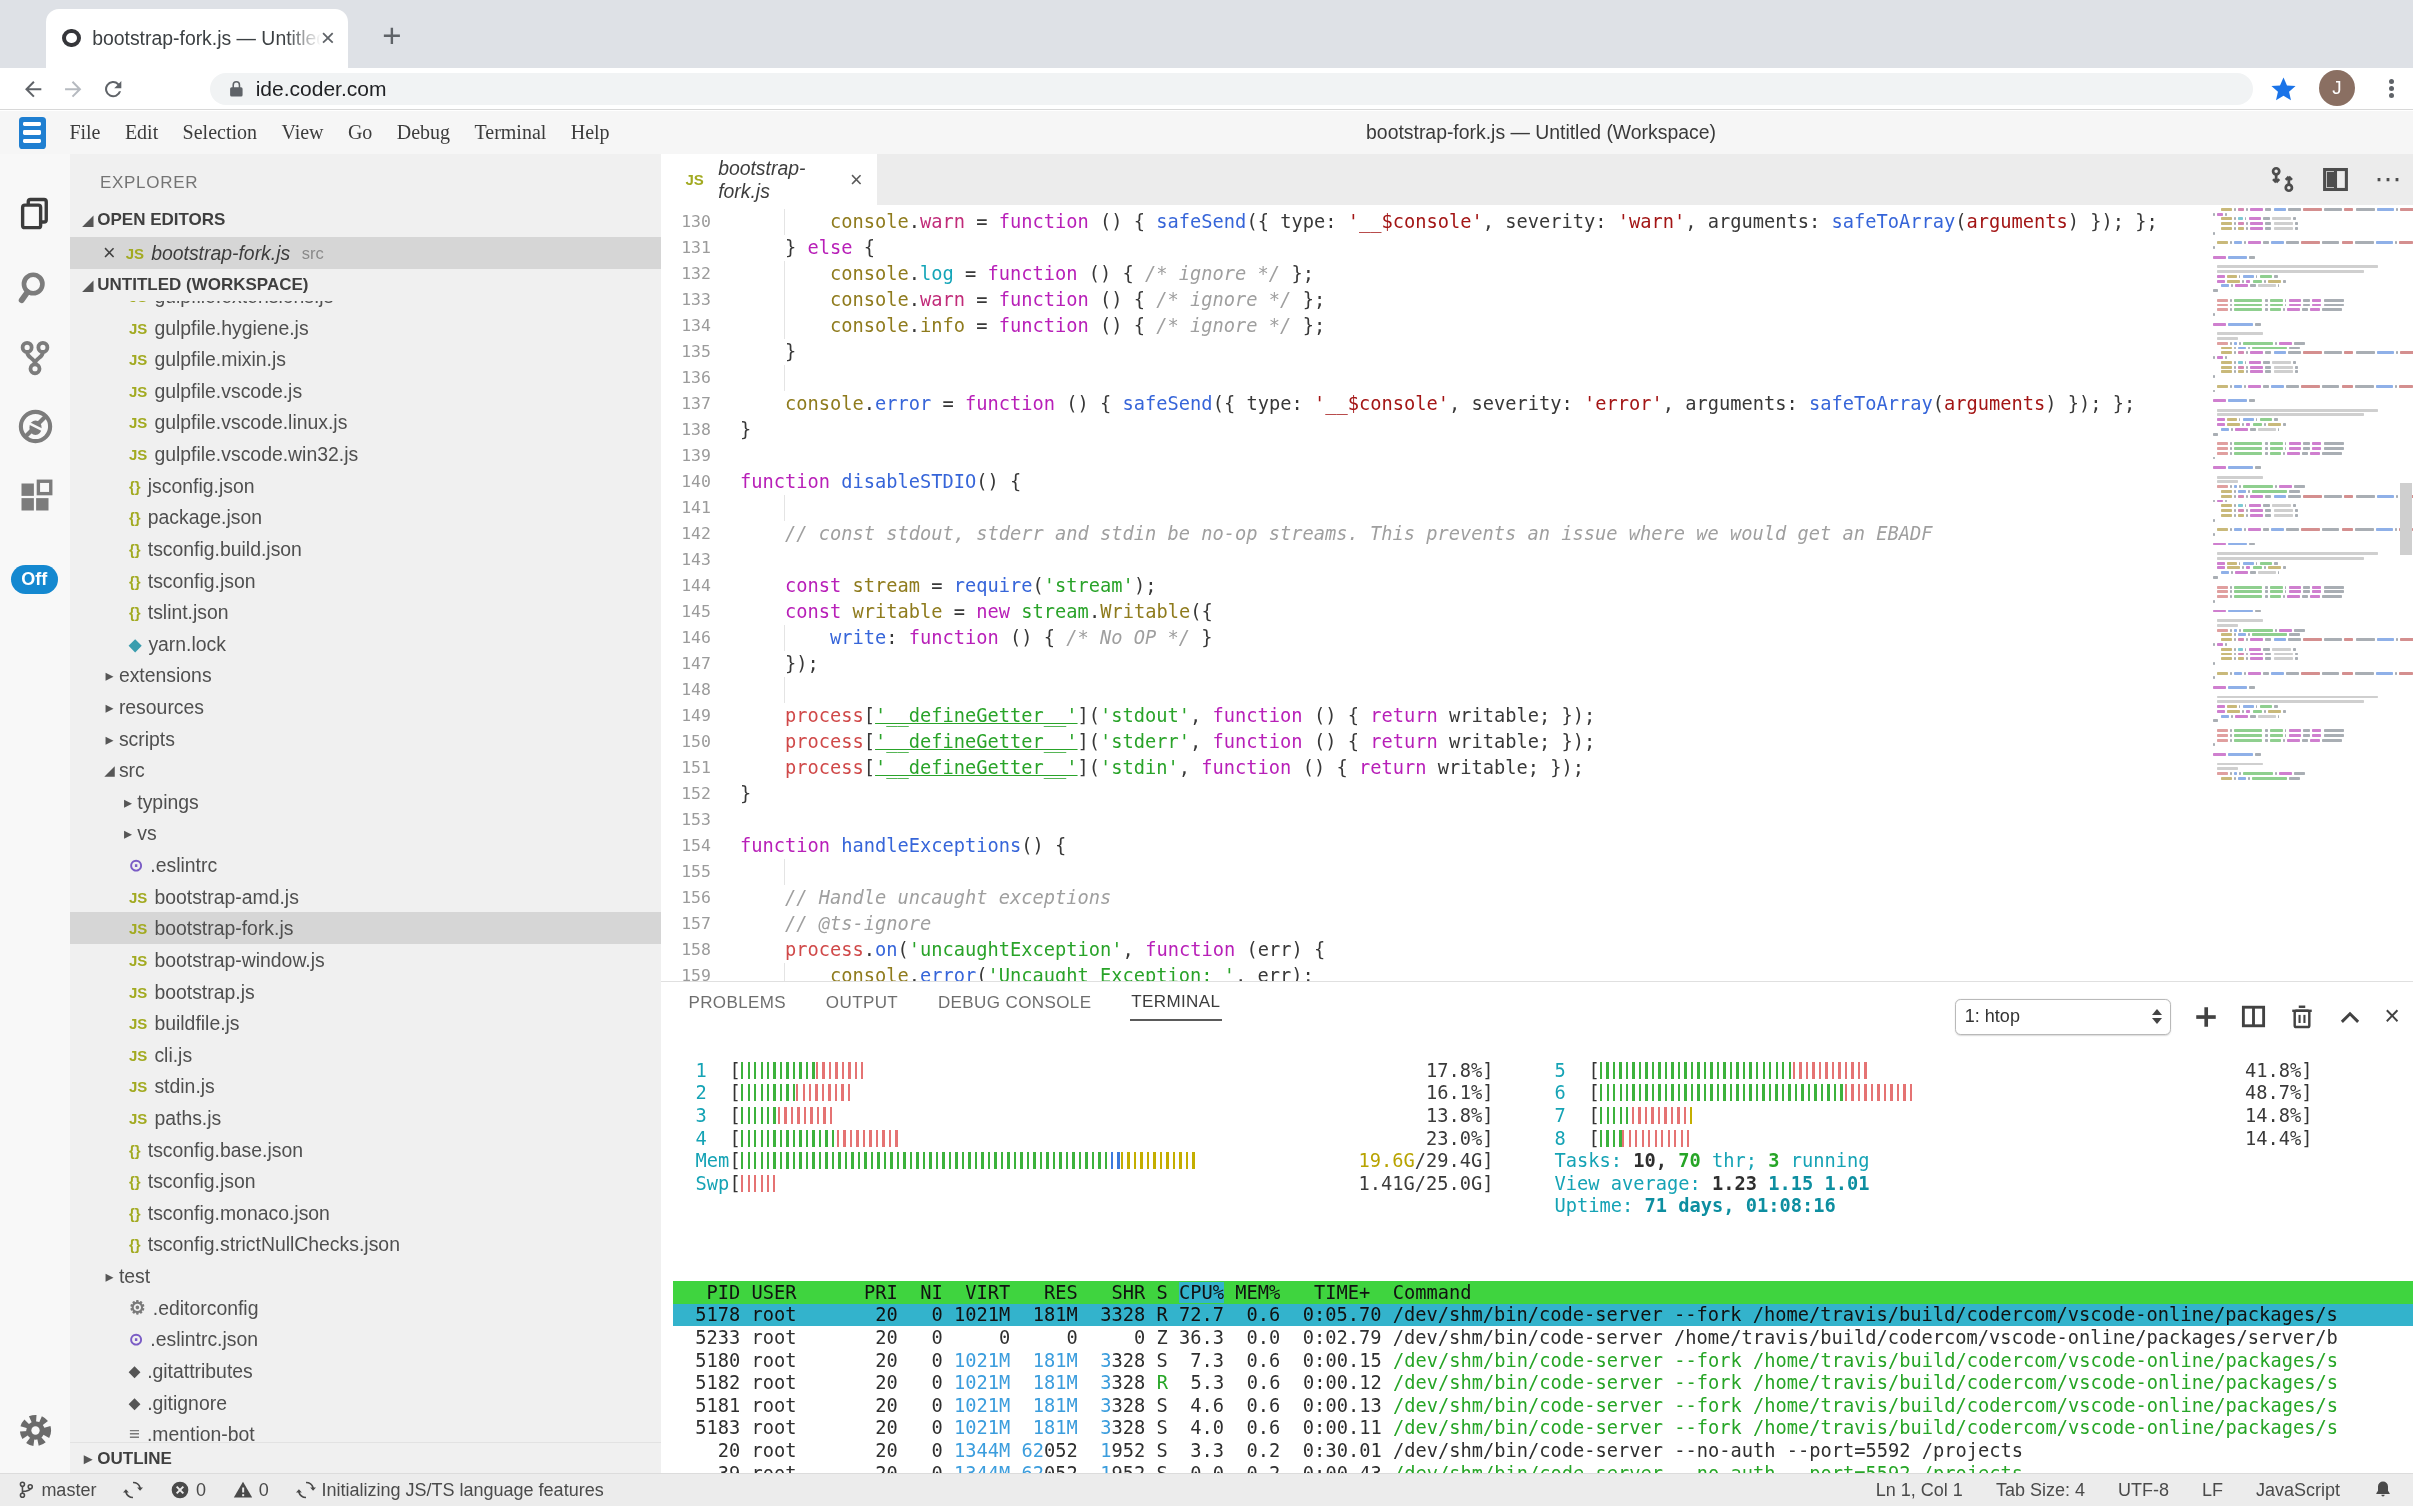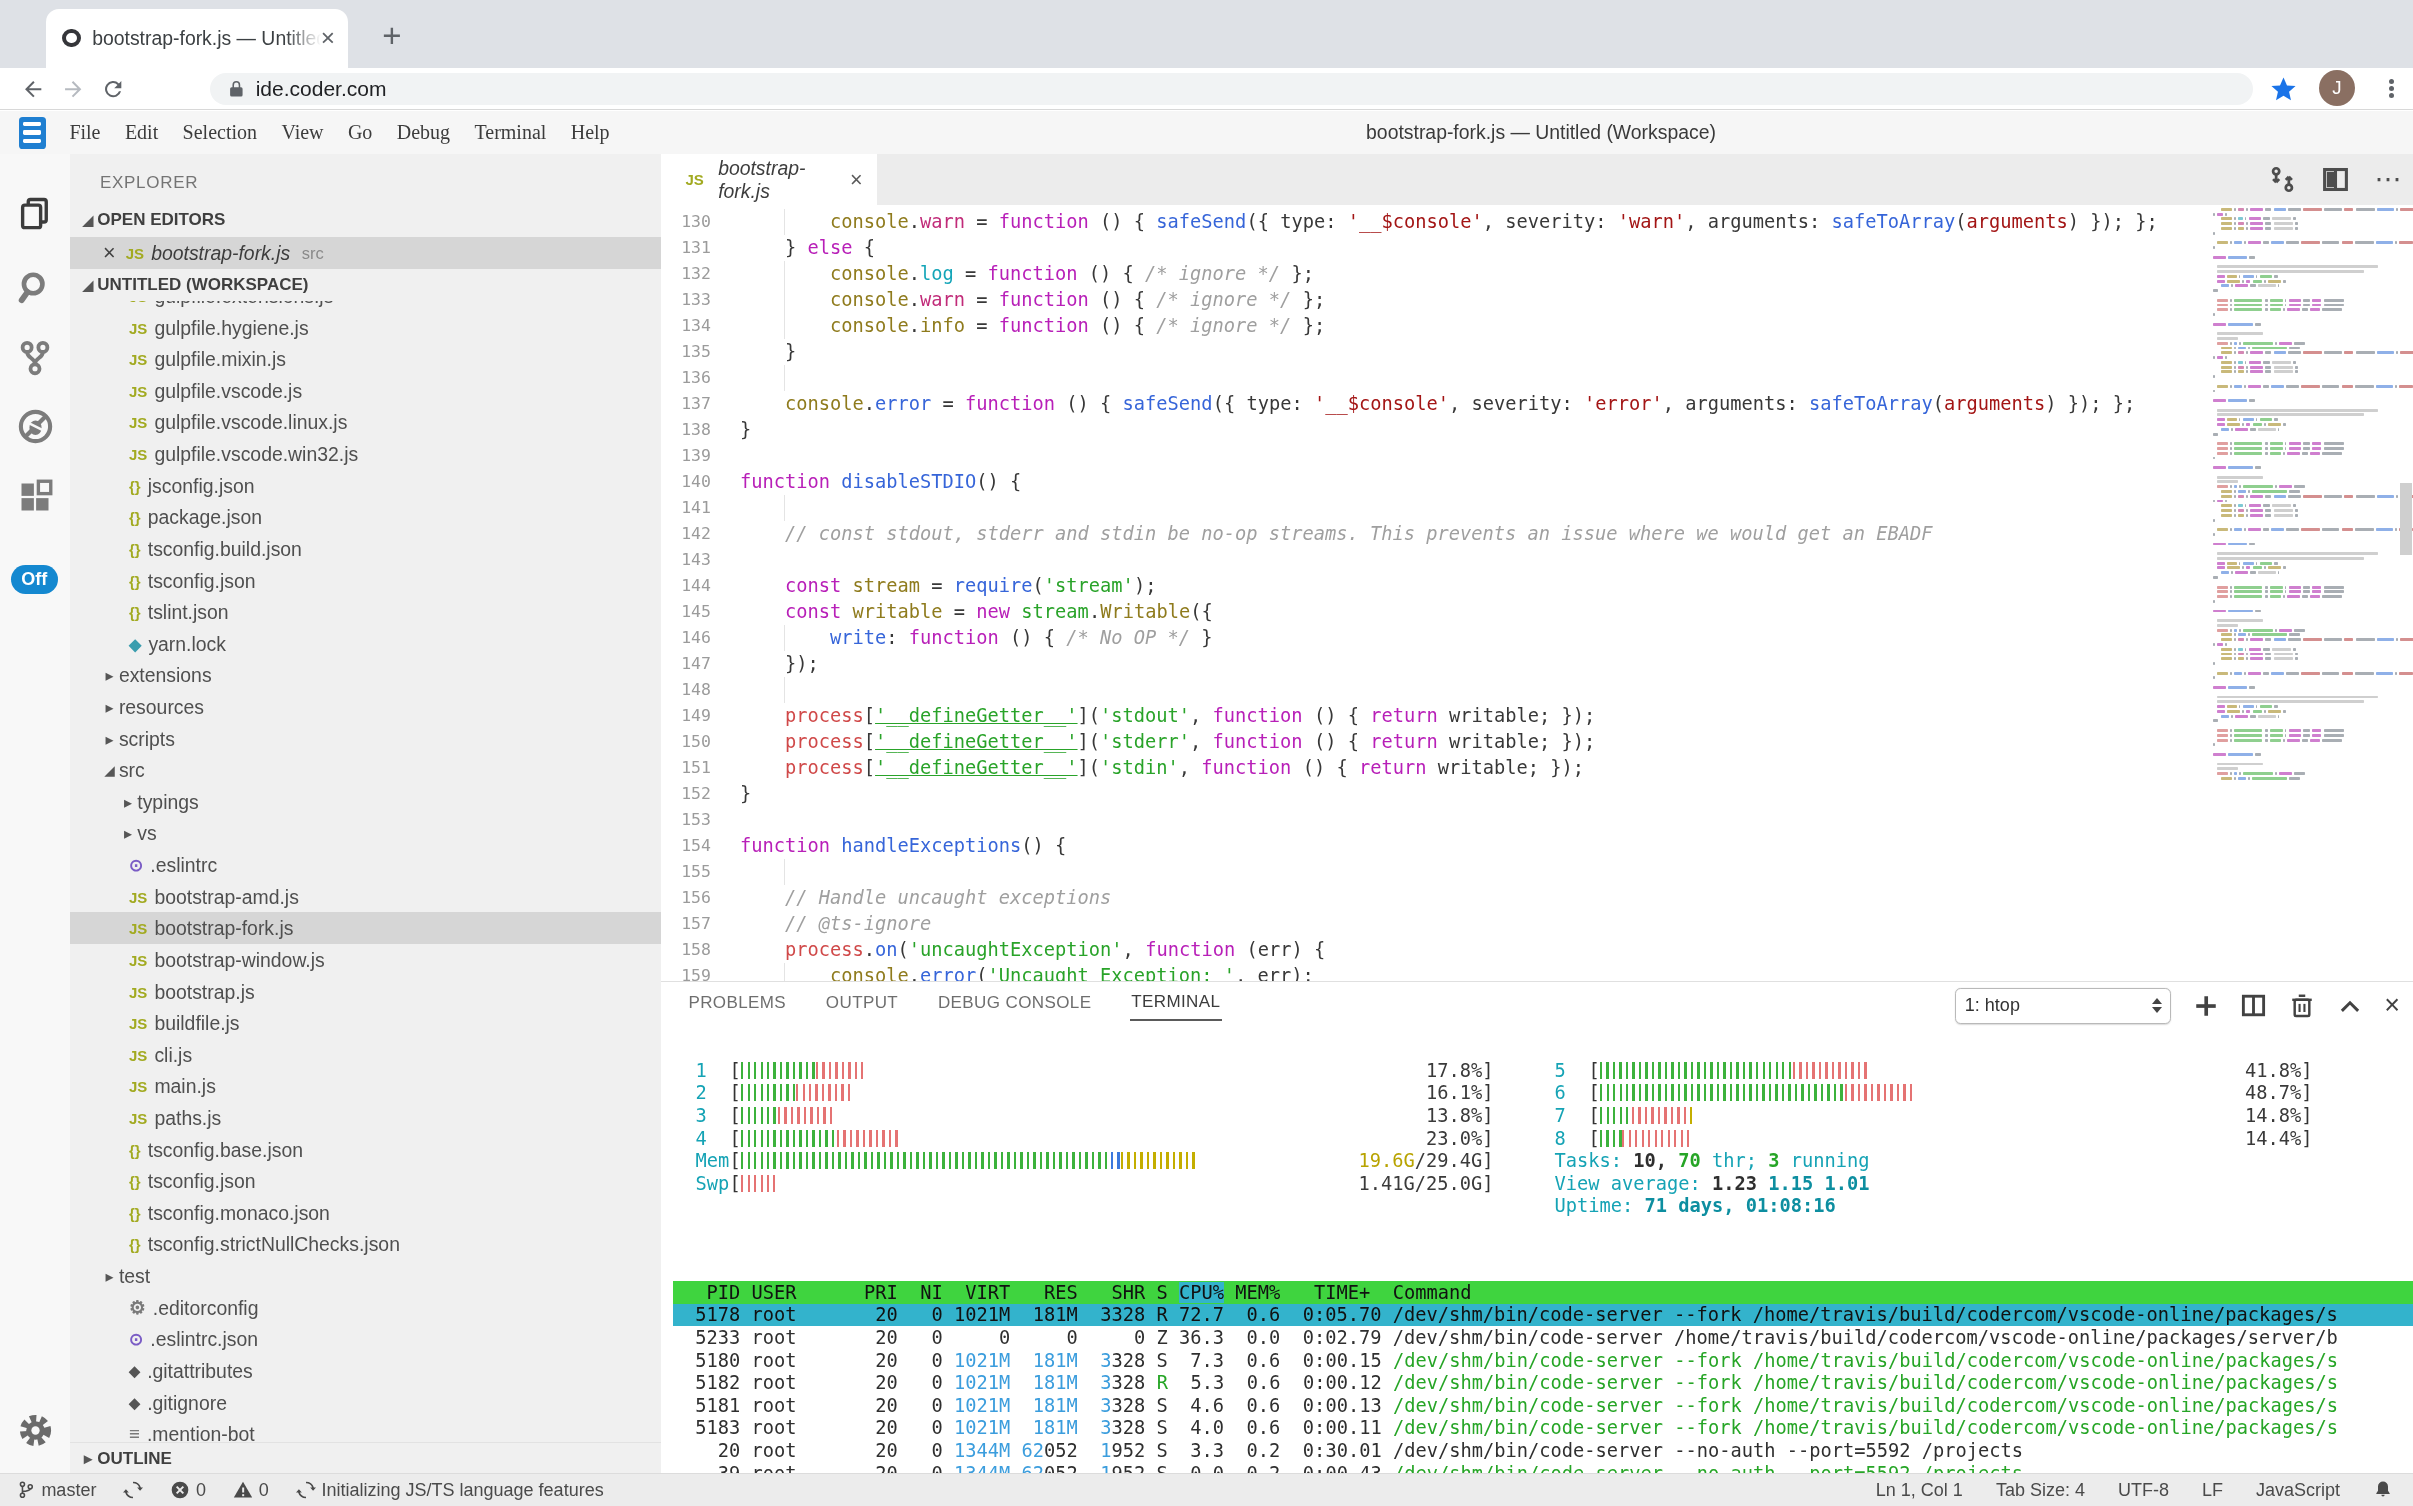--- a/index.html
+++ b/index.html
@@ -78,21 +78,21 @@
   .minimap { position:absolute; left:1552px; top:2.9px; width:183px; }
   .mm-row { height:2.9px; margin-bottom:1.9px; display:flex; gap:2.2px; }
   .mm-seg { height:2.9px; border-radius:0.7px; flex:0 0 auto; }
   .vscroll { position:absolute; right:1.4px; top:278px; width:11.5px; height:72px; background:#cfcfcf; }
 
   
   .panel { left:661px; top:981px; width:1752px; height:492px; background:#fff; border-top:1.4px solid #e0e0e0; }
   .panel-tabs { position:absolute; left:26px; top:0; height:42px; display:flex; gap:37px; align-items:center; }
   .ptab { font-size:17px; color:#6e6e6e; letter-spacing:0.4px; padding:7.2px 1.4px; }
   .ptab.active { color:#3c3c3c; border-bottom:2.2px solid #5a5a5a; }
-  .panel-right { position:absolute; right:13px; top:5px; height:37px; display:flex; align-items:center; gap:21.6px; }
+  .panel-right { position:absolute; right:13px; top:16px; height:37px; display:flex; align-items:center; gap:21.6px; }
   .tsel { width:216px; height:36px; background:#fff; border:1.4px solid #b9b9b9; border-radius:5.7px; box-shadow:0 0.7px 1.4px rgba(0,0,0,.15); display:flex; align-items:center; padding:0 8.6px; font-size:18px; color:#333; }
   .tsel-arrows { margin-left:auto; display:flex; flex-direction:column; gap:2.2px; }
   .tri-up { width:0; height:0; border-left:5px solid transparent; border-right:5px solid transparent; border-bottom:6.5px solid #444; }
   .tri-dn { width:0; height:0; border-left:5px solid transparent; border-right:5px solid transparent; border-top:6.5px solid #444; }
 
   
   .term { position:absolute; left:11.5px; top:43px; width:1741px; font-family:"DejaVu Sans Mono", monospace; font-size:18.7px; color:#333; }
   .mcol { position:absolute; top:34px; }
   .mcol-l { left:23px; width:798px; }
   .mcol-r { left:882px; width:758px; }
@@ -375,21 +375,21 @@
           <span>buildfile.js</span>
         </div>
         <div class="tree-row" style="top: 759px; padding-left: 21.6px;">
           <span class="tw"></span>
           <span class="badge b-js">JS</span>
           <span>cli.js</span>
         </div>
         <div class="tree-row" style="top: 790px; padding-left: 21.6px;">
           <span class="tw"></span>
           <span class="badge b-js">JS</span>
-          <span>main.js</span>
+          <span>stdin.js</span>
         </div>
         <div class="tree-row" style="top: 822px; padding-left: 21.6px;">
           <span class="tw"></span>
           <span class="badge b-js">JS</span>
           <span>paths.js</span>
         </div>
         <div class="tree-row" style="top: 854px; padding-left: 21.6px;">
           <span class="tw"></span>
           <span class="badge b-json">{}</span>
           <span>tsconfig.base.json</span>

